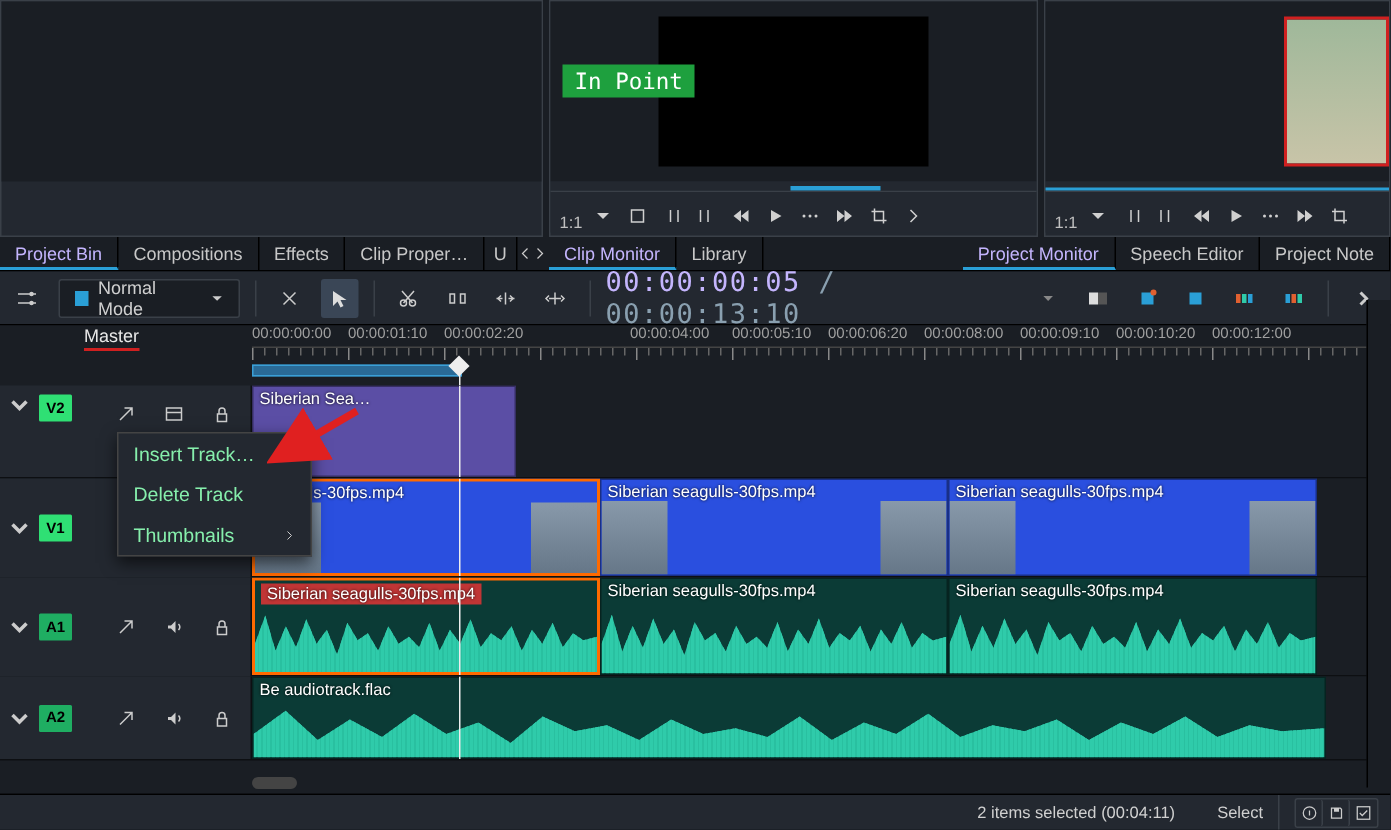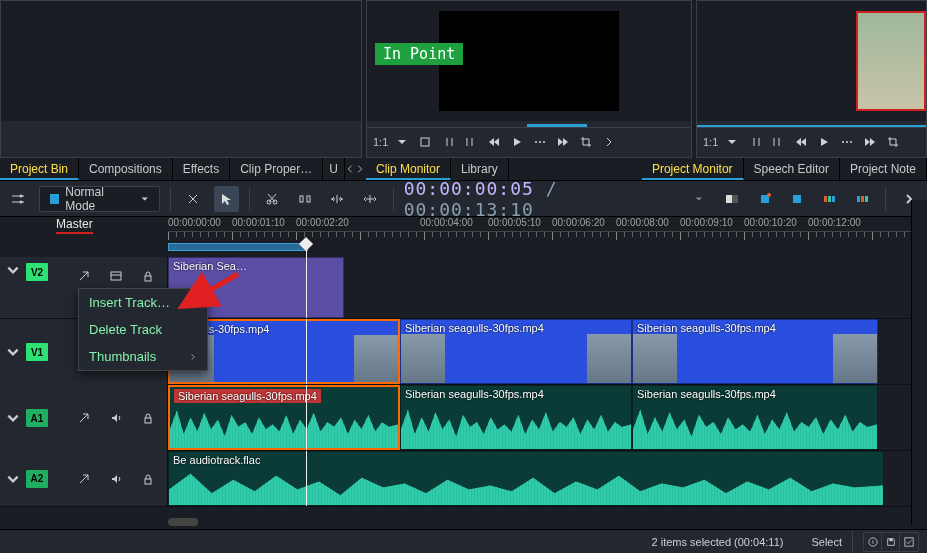--- a/index.html
+++ b/index.html
@@ -25,21 +25,21 @@
   .in-point {
     position:absolute; left:8px; top:42px;
     background:#1ea03e; color:#fff; font-family:monospace; font-size:15px;
     padding:2px 8px;
   }
   .clip-thumb {
     width:70px;height:100px; background:linear-gradient(#9fb89a,#c8c4a8);
     border:2px solid #d02020;
   }
   .transport {
-    height: 28px; display:flex; align-items:center; gap:1px; padding:0 6px;
+    height: 28px; display:flex; align-items:flex-end; gap:1px; padding:0 6px;
     background:#232830; border-top:1px solid #3a4048;
   }
   .tbtn {
     width:22px; height:22px; display:flex;align-items:center;justify-content:center;
     color:#d0d0d0; border-radius:2px;
   }
   .tbtn svg{width:12px;height:12px;fill:currentColor;}
   .zoom-label{font-size:11px;color:#c0c0c0;margin-right:2px;}
   .ruler-mini{height:6px;background:#232830;position:relative;}
   .ruler-mini .bar{position:absolute;left:160px;width:60px;height:3px;bottom:0;background:#2a9fd6;}
@@ -48,21 +48,21 @@
   
   .tabs-row { display:flex; height:23px; background:#1a1e24; border-bottom:1px solid #000; }
   .tabs-group{display:flex;align-items:stretch;}
   .tabs-group.a{width:362px;}
   .tabs-group.b{width:326px; margin-left:4px;}
   .tabs-group.c{flex:1; margin-left:4px;}
   .tab{
     padding:4px 10px; font-size:12px; color:#c8c8c8; cursor:pointer;
     white-space:nowrap; border-right:1px solid #000;
   }
-  .tab.active{border-bottom:2px solid #2a9fd6; color:#fde047;}
+  .tab.active{border-bottom:2px solid #2a9fd6; color:#c4b5fd;}
   .tab.small{padding:4px 6px;}
   .tab-arrow{width:18px;display:flex;align-items:center;justify-content:center;}
 
   
   .toolbar-row{
     height:36px; display:flex; align-items:center; gap:8px;
     background:#232830; border-bottom:1px solid #000; padding:0 6px;
   }
   .sep{width:1px;height:24px;background:#3a4048;margin:0 2px;}
   .mode-pill{

